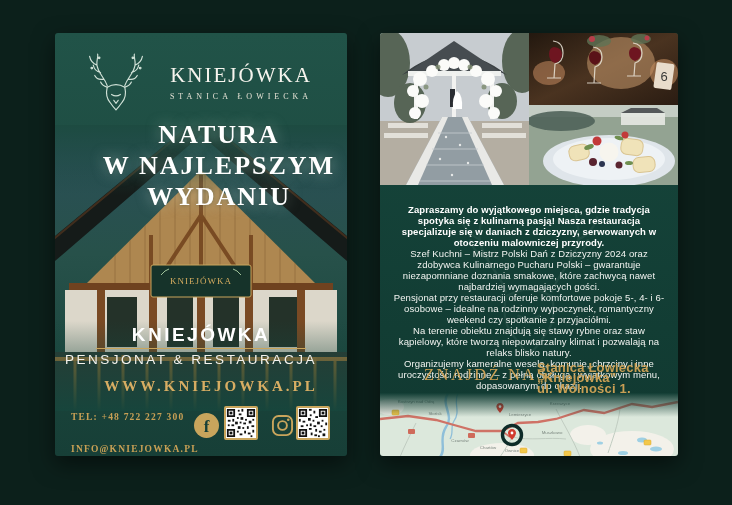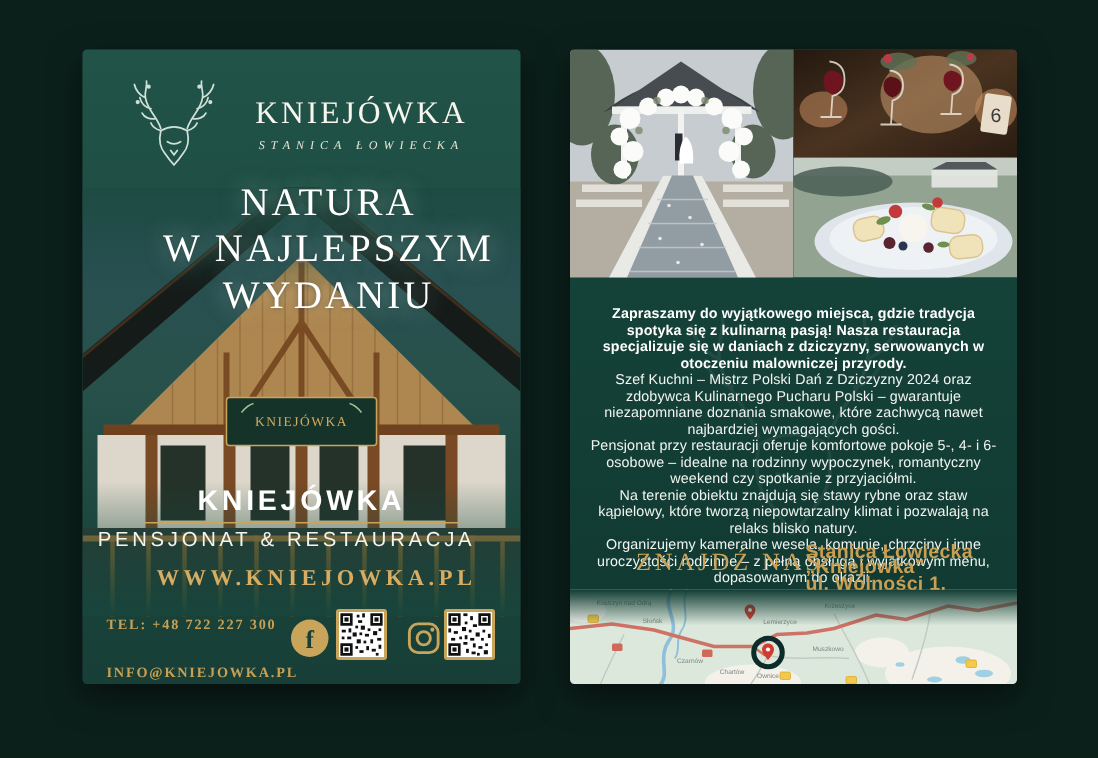--- a/index.html
+++ b/index.html
@@ -15,23 +15,23 @@
     background:linear-gradient(180deg,#215348 0%,#1d4b41 45%,#173f37 100%);}
   .card-right{left:380px;width:298px;
     background:linear-gradient(180deg,#17473d 0%,#123d34 70%,#113830 100%);}
 
   
   .deer-logo{position:absolute;left:22px;top:16px;width:78px;height:66px;}
   .brand-title{position:absolute;left:94px;top:30px;width:184px;text-align:center;
     font-family:"Liberation Serif",serif;font-size:21px;letter-spacing:2px;
     color:#f7f5ee;font-weight:400;}
   .brand-sub{position:absolute;left:94px;top:59px;width:184px;text-align:center;
-    font-family:"Liberation Serif",serif;font-size:8px;letter-spacing:4px;color:#e6e3d6;font-style:italic;}
+    font-family:"Liberation Serif",serif;font-size:8px;letter-spacing:4px;color:#e6e3d6;}
   .headline{position:absolute;top:86px;left:0;width:328px;text-align:center;z-index:3;
-    font-family:"Liberation Serif",serif;font-weight:normal;color:#ffffff;
+    font-family:"Liberation Serif",serif;font-weight:bold;color:#ffffff;
     font-size:26px;line-height:31px;letter-spacing:2px;
     text-shadow:0 0 14px rgba(215,240,230,.5),0 0 4px rgba(0,30,20,.4);}
   .hero{position:absolute;top:92px;left:0;width:292px;height:286px;z-index:1;}
   .hotel-name{position:absolute;top:291px;left:0;width:292px;text-align:center;z-index:3;
     font-size:19px;font-weight:bold;letter-spacing:2.5px;color:#ffffff;}
   .gold-divider{position:absolute;top:315px;left:41px;width:210px;height:1px;
     background:#c9a55c;z-index:3;}
   .tagline{position:absolute;top:319px;left:0;width:272px;text-align:center;z-index:3;
     font-size:13.5px;font-weight:300;letter-spacing:2.5px;color:#f4f3ee;}
   .website{position:absolute;top:345px;left:0;width:312px;text-align:center;z-index:3;

